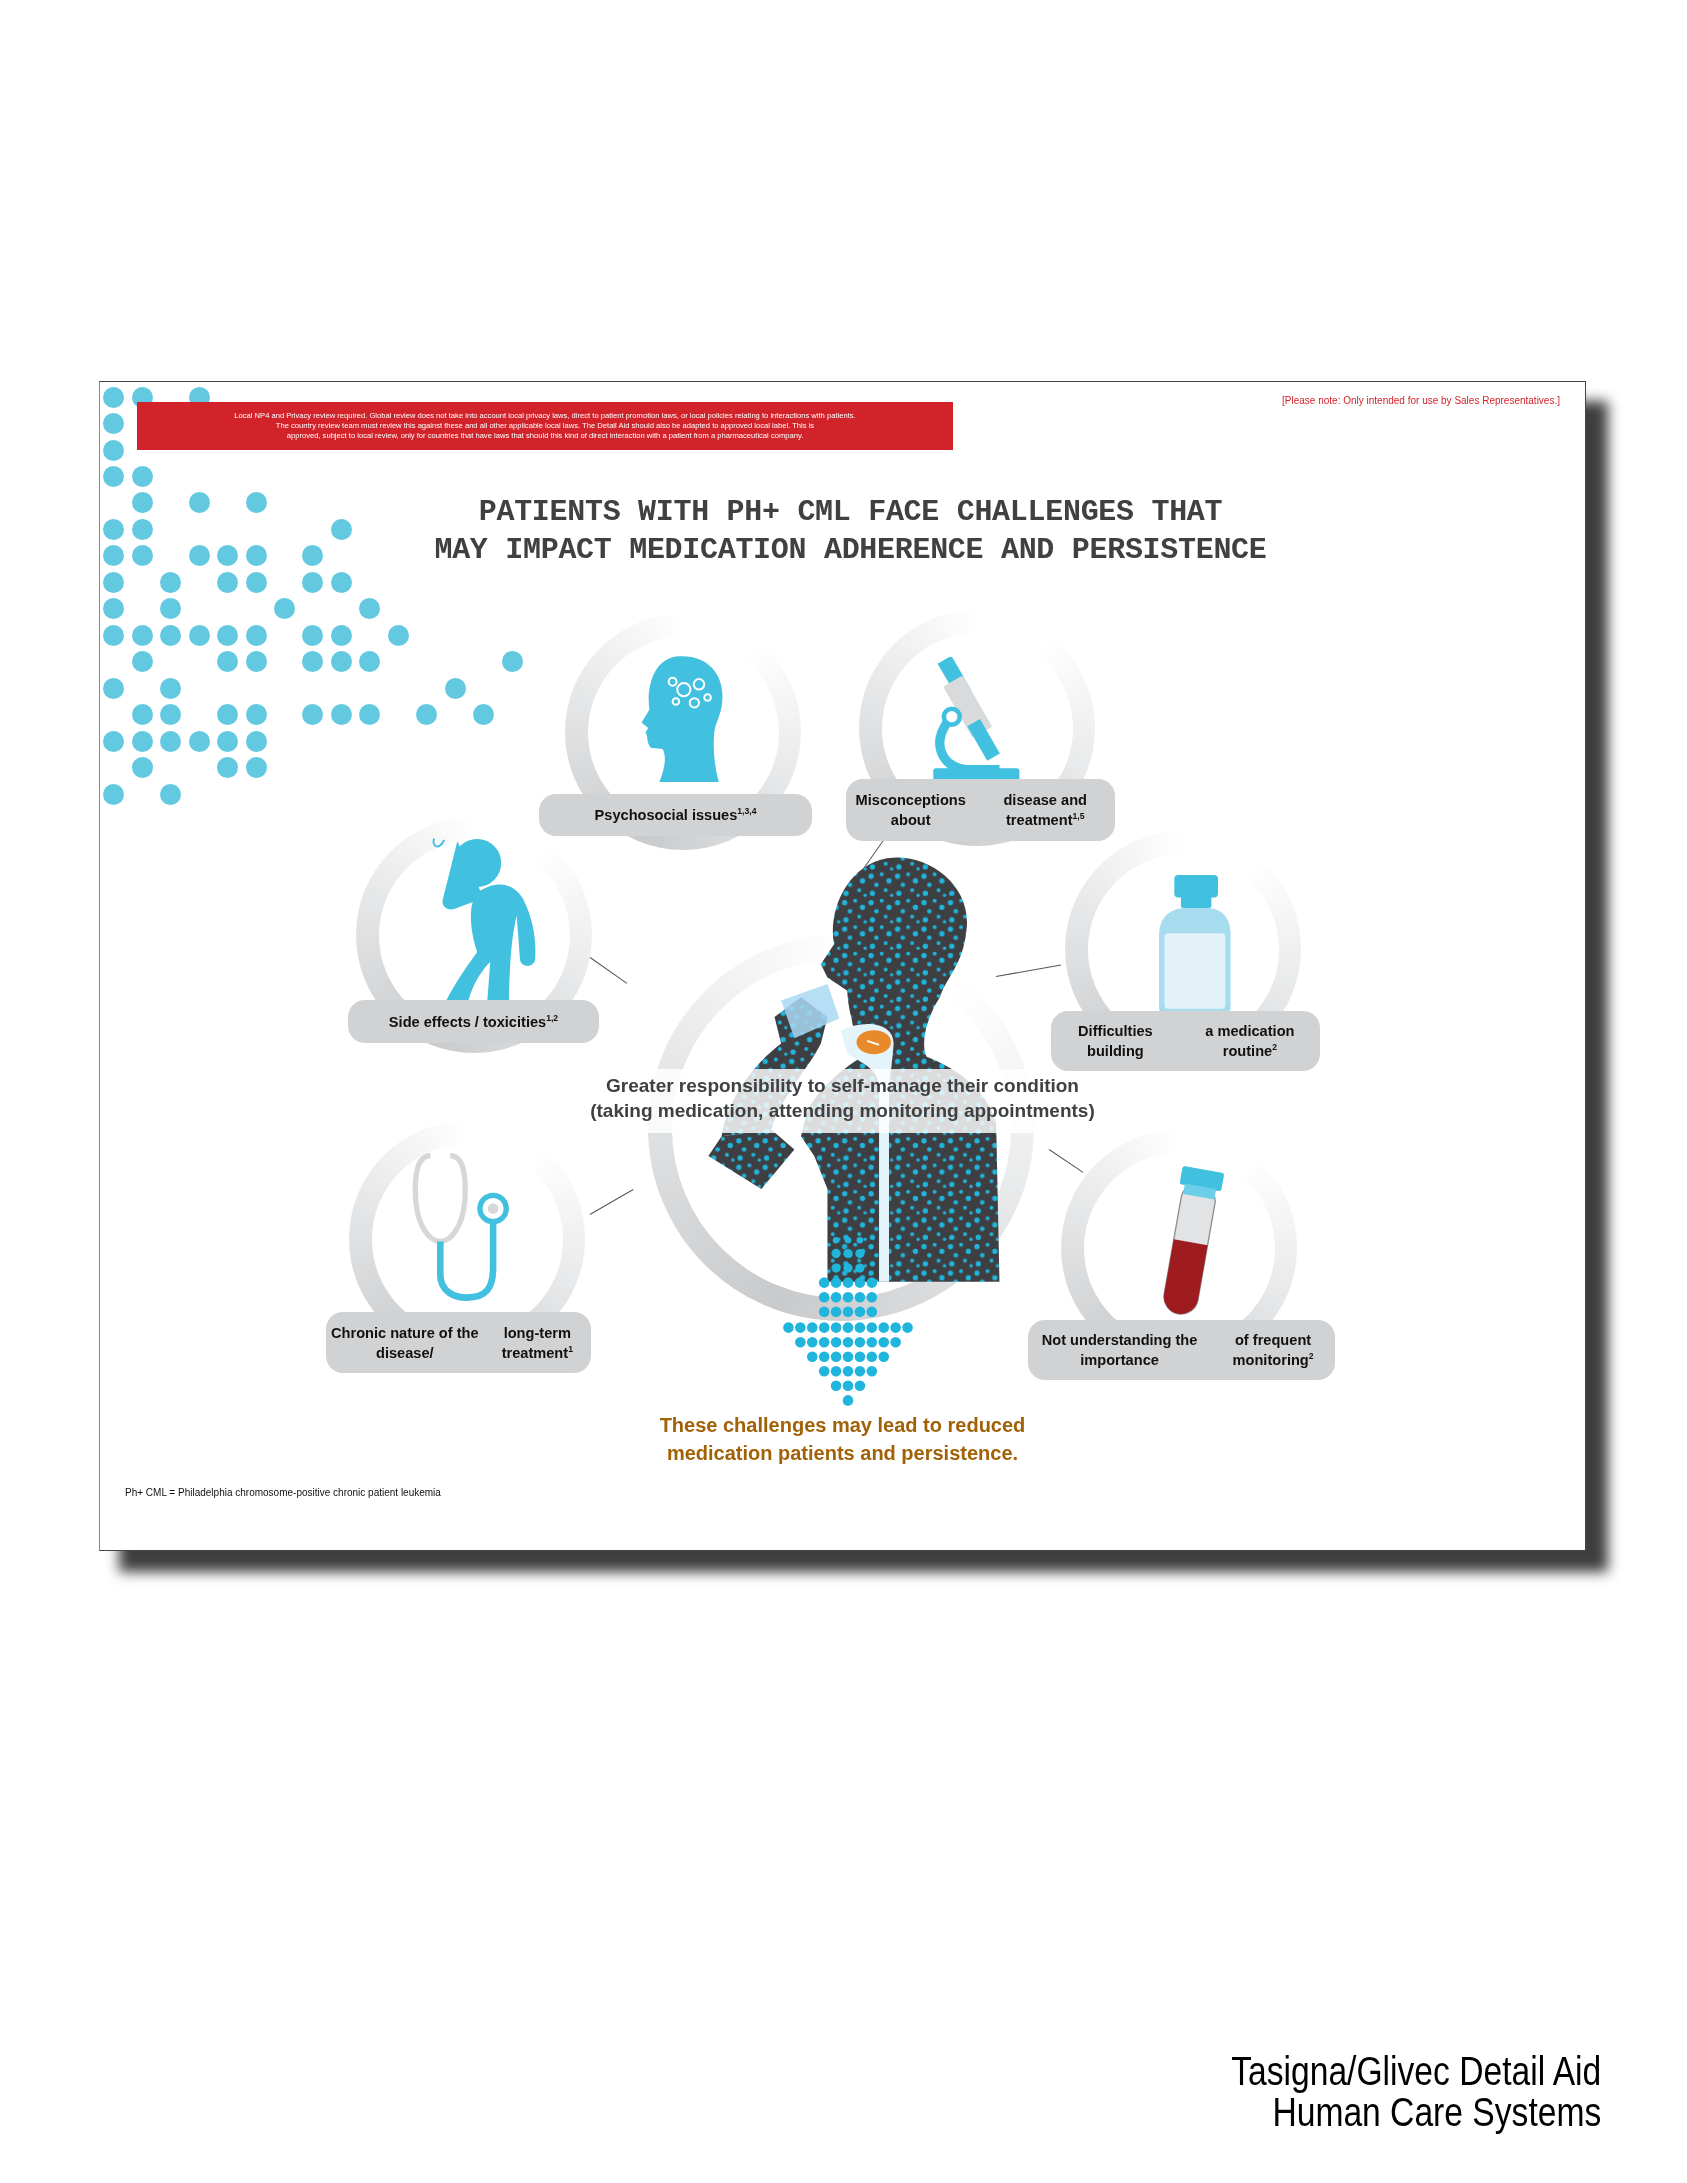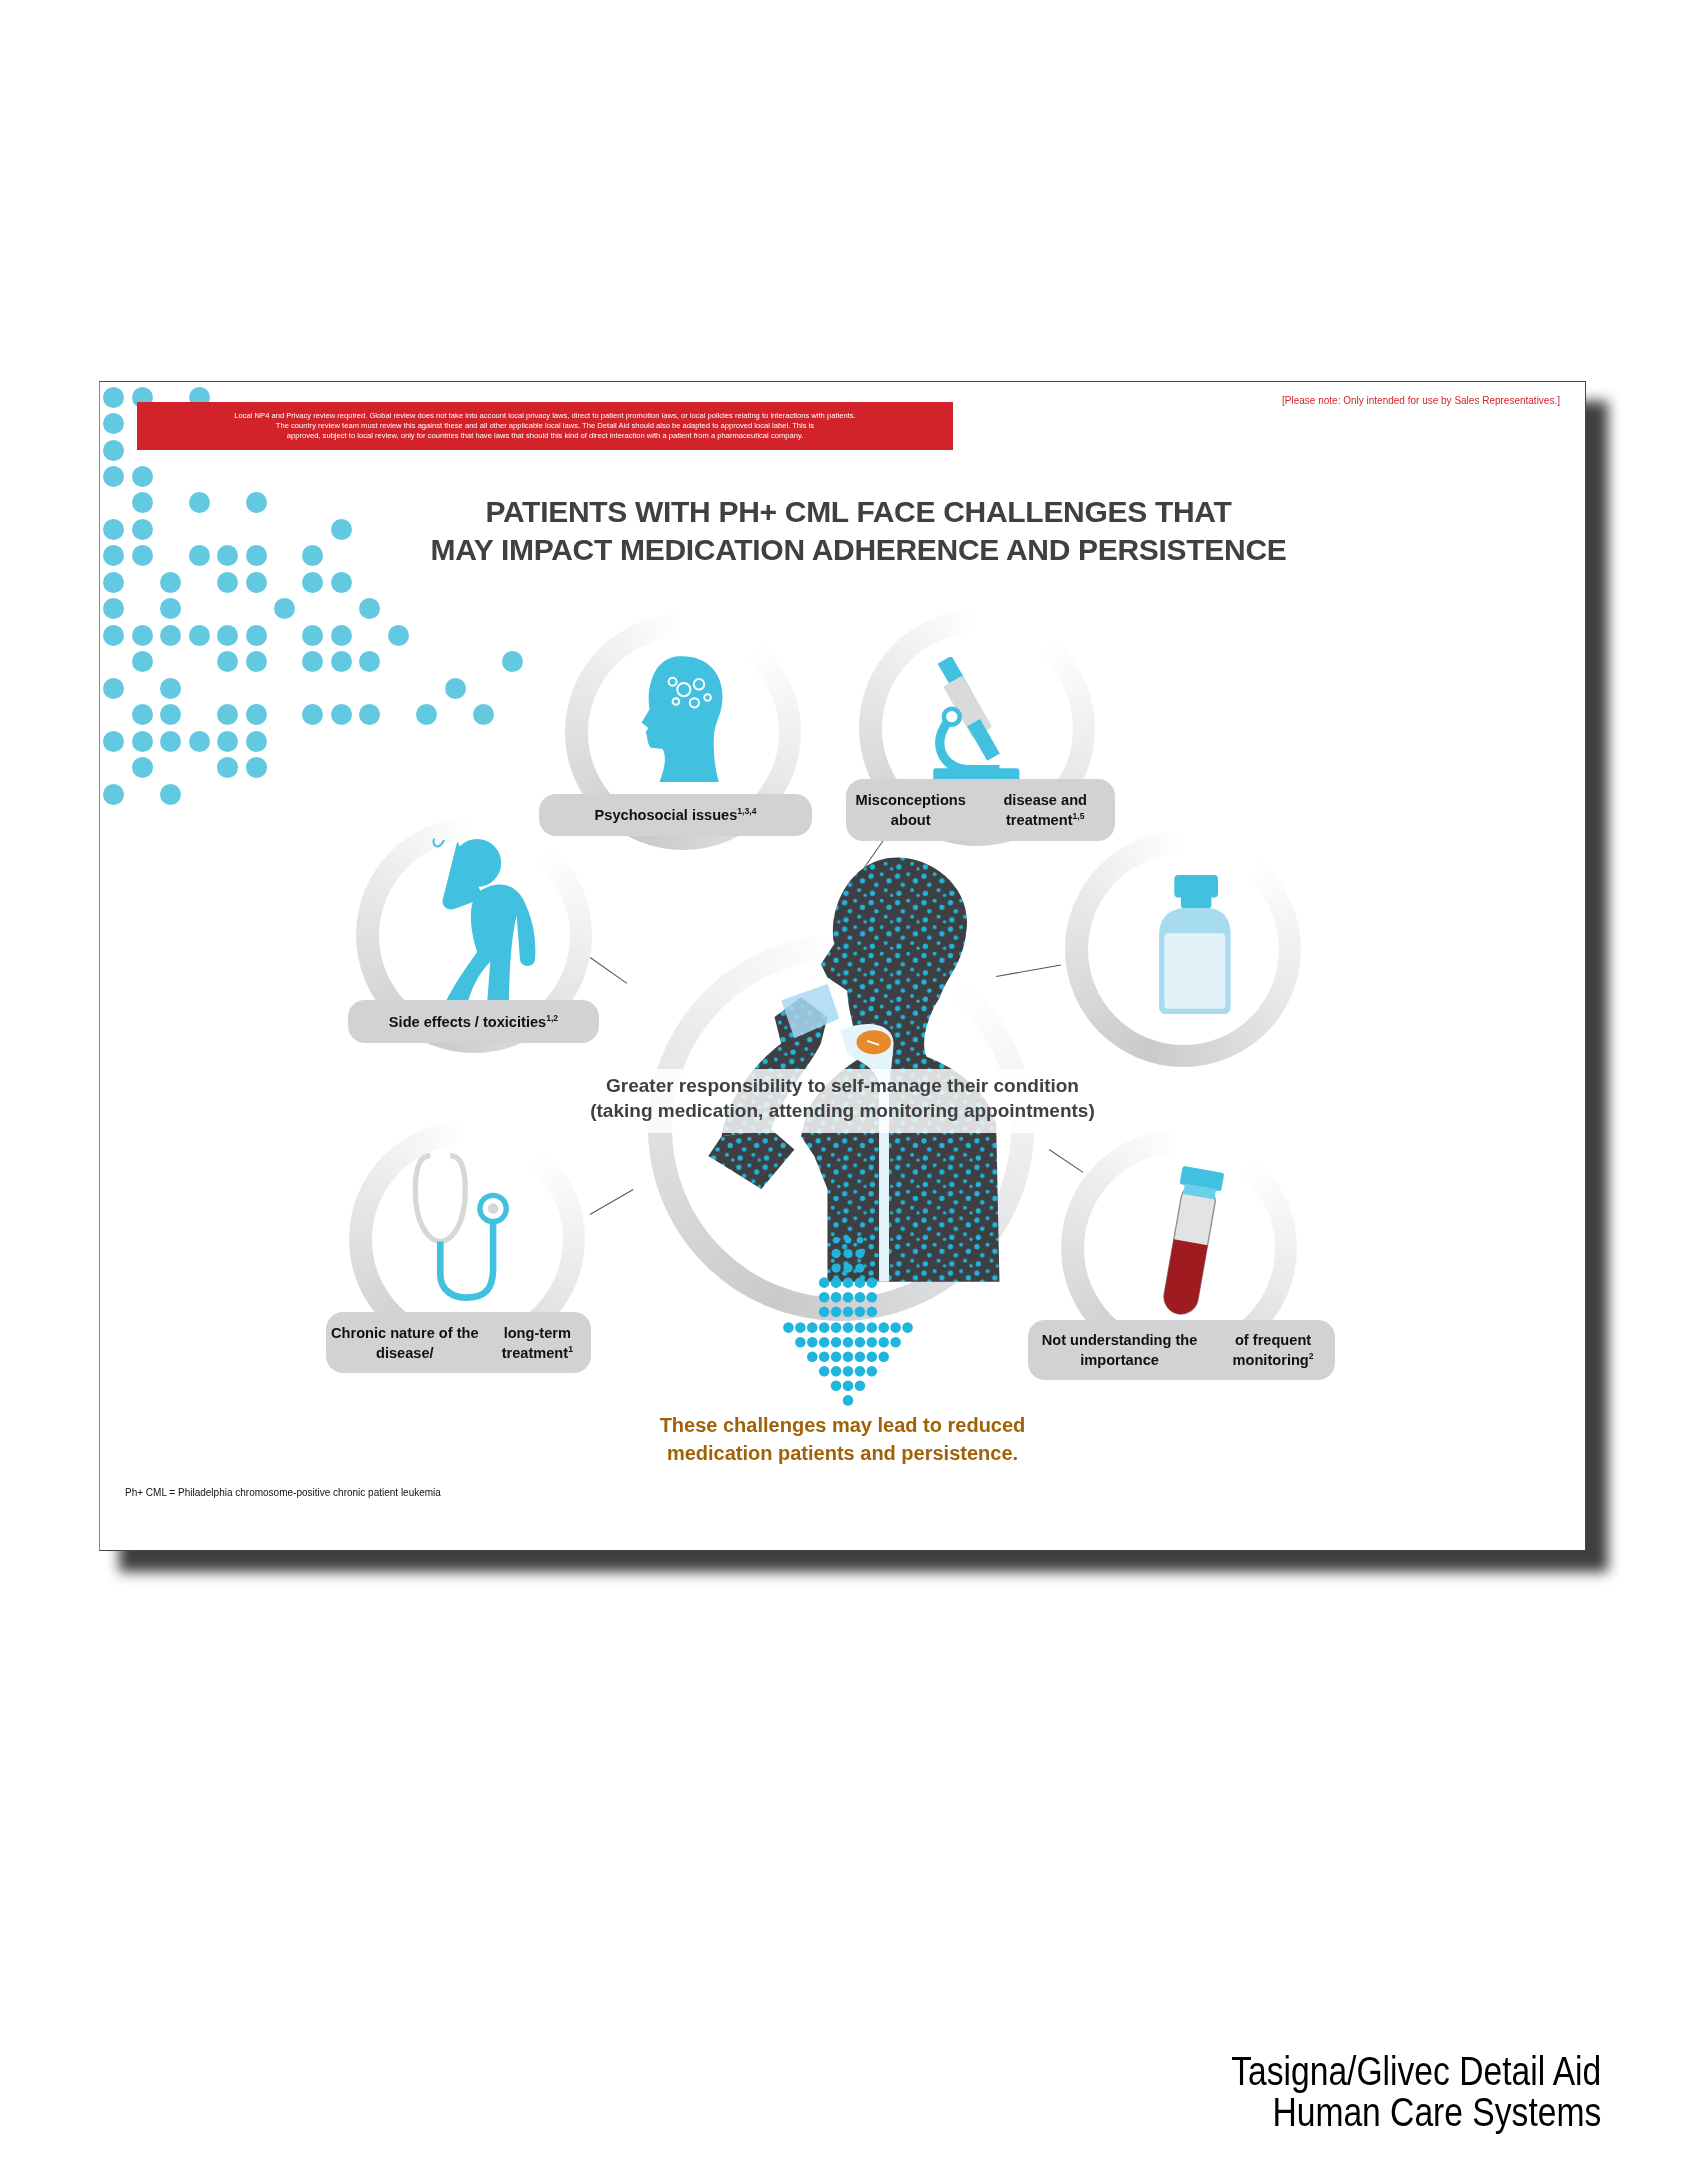--- a/index.html
+++ b/index.html
@@ -4,21 +4,21 @@
 <style>
   html,body{margin:0;padding:0;}
   body{width:1687px;height:2183px;background:#ffffff;position:relative;overflow:hidden;font-family:"Liberation Sans",sans-serif;}
   .page-shadow{position:absolute;left:119px;top:401px;width:1489px;height:1171px;background:#3e3e3e;filter:blur(6.6px);}
   .page{position:absolute;left:99px;top:381px;width:1487px;height:1170px;background:#fff;border:1.3px solid #444;border-left-color:#888;box-sizing:border-box;overflow:hidden;}
   .abs{position:absolute;}
   .dot{position:absolute;width:21px;height:21px;border-radius:50%;background:#62c9e1;}
   .banner{position:absolute;left:37px;top:20px;width:816px;height:48px;background:#d2232a;color:#fff;font-size:7.6px;line-height:10px;text-align:center;display:flex;align-items:center;justify-content:center;padding:0 26.5px;box-sizing:border-box;}
   .banner span{display:block;}
   .sales-note{position:absolute;right:25px;top:13.2px;color:#d2232a;font-size:10px;}
-  .title{position:absolute;left:16px;width:100%;top:111px;text-align:center;color:#3f4041;font-weight:bold;font-size:30px;line-height:38px;letter-spacing:-0.3px;}
+  .title{position:absolute;left:8px;width:100%;top:111px;text-align:center;color:#3f4041;font-weight:bold;font-size:30px;line-height:38px;letter-spacing:-0.3px;font-family:Liberation Mono, monospace;}
   .ring{position:absolute;border-radius:50%;box-sizing:border-box;}
   .ring-outer{background:conic-gradient(from 200deg,#c9cacc 0deg,#e6e7e8 90deg,#ffffff 160deg,#ffffff 200deg,#e9eaeb 270deg,#c9cacc 360deg);}
   .ring-inner{position:absolute;border-radius:50%;background:#fff;}
   .bubble{position:absolute;background:#d1d2d4;border-radius:17px;color:#111;font-weight:bold;font-size:14.6px;line-height:20px;text-align:center;display:flex;align-items:center;justify-content:center;}
   .bubble sup{font-size:8.6px;vertical-align:super;line-height:0;}
   .connector{position:absolute;height:1.3px;background:#555;transform-origin:0 50%;}
   .center-band{position:absolute;left:0;width:100%;top:687px;height:64px;background:rgba(255,255,255,0.82);}
   .center-text{position:absolute;left:0;width:100%;top:691px;text-align:center;color:#3f4041;font-weight:bold;font-size:19px;line-height:25px;}
   .conclusion{position:absolute;left:0;width:100%;top:1029px;text-align:center;color:#a16207;font-weight:bold;font-size:20px;line-height:28px;}
   .footnote{position:absolute;left:25px;top:1105px;font-size:10px;color:#111;}
@@ -275,20 +275,24 @@
 
   <div class="ring ring-outer" style="left:965px;top:449px;width:236px;height:236px;">
     <div class="ring-inner" style="left:22.5px;top:22.5px;width:191px;height:191px;"></div>
   </div>
   <svg class="abs" style="left:1059px;top:493px;" width="73" height="139" viewBox="0 0 110 210">
     <rect x="23" y="0" width="66" height="34" rx="6" fill="#41c0e0"></rect>
     <rect x="33" y="30" width="46" height="20" rx="3" fill="#41c0e0"></rect>
     <path d="M0 90 C0 62 20 50 40 50 L72 50 C92 50 108 62 108 90 L108 200 C108 206 104 210 98 210 L10 210 C4 210 0 206 0 200 Z" fill="#a6dcee"></path>
     <rect x="8" y="88" width="92" height="114" rx="6" fill="#e3f2f9"></rect>
   </svg>
+  <div class="bubble" style="left:951px;top:629px;width:269px;height:60px;">
+    <div>Difficulties building</div>
+    <div><span>a medication routine</span><sup>2</sup></div>
+  </div>
 
   <div class="ring ring-outer" style="left:249px;top:739px;width:236px;height:236px;">
     <div class="ring-inner" style="left:22.5px;top:22.5px;width:191px;height:191px;"></div>
   </div>
   <svg class="abs" style="left:304px;top:767px;" width="132" height="152" viewBox="0 0 200 230">
     <path d="M40 10 C20 10 15 40 18 80 C22 120 40 140 55 140 C70 140 88 120 92 80 C95 40 90 10 70 10" fill="none" stroke="#d6d7d9" stroke-width="8"></path>
     <path d="M55 140 L55 190 C55 215 75 225 95 225 C125 225 135 210 135 180 L135 100" fill="none" stroke="#41c0e0" stroke-width="10"></path>
     <circle cx="135" cy="90" r="20" fill="#fff" stroke="#41c0e0" stroke-width="8"></circle>
     <circle cx="135" cy="90" r="8" fill="#d6d7d9"></circle>
   </svg>

